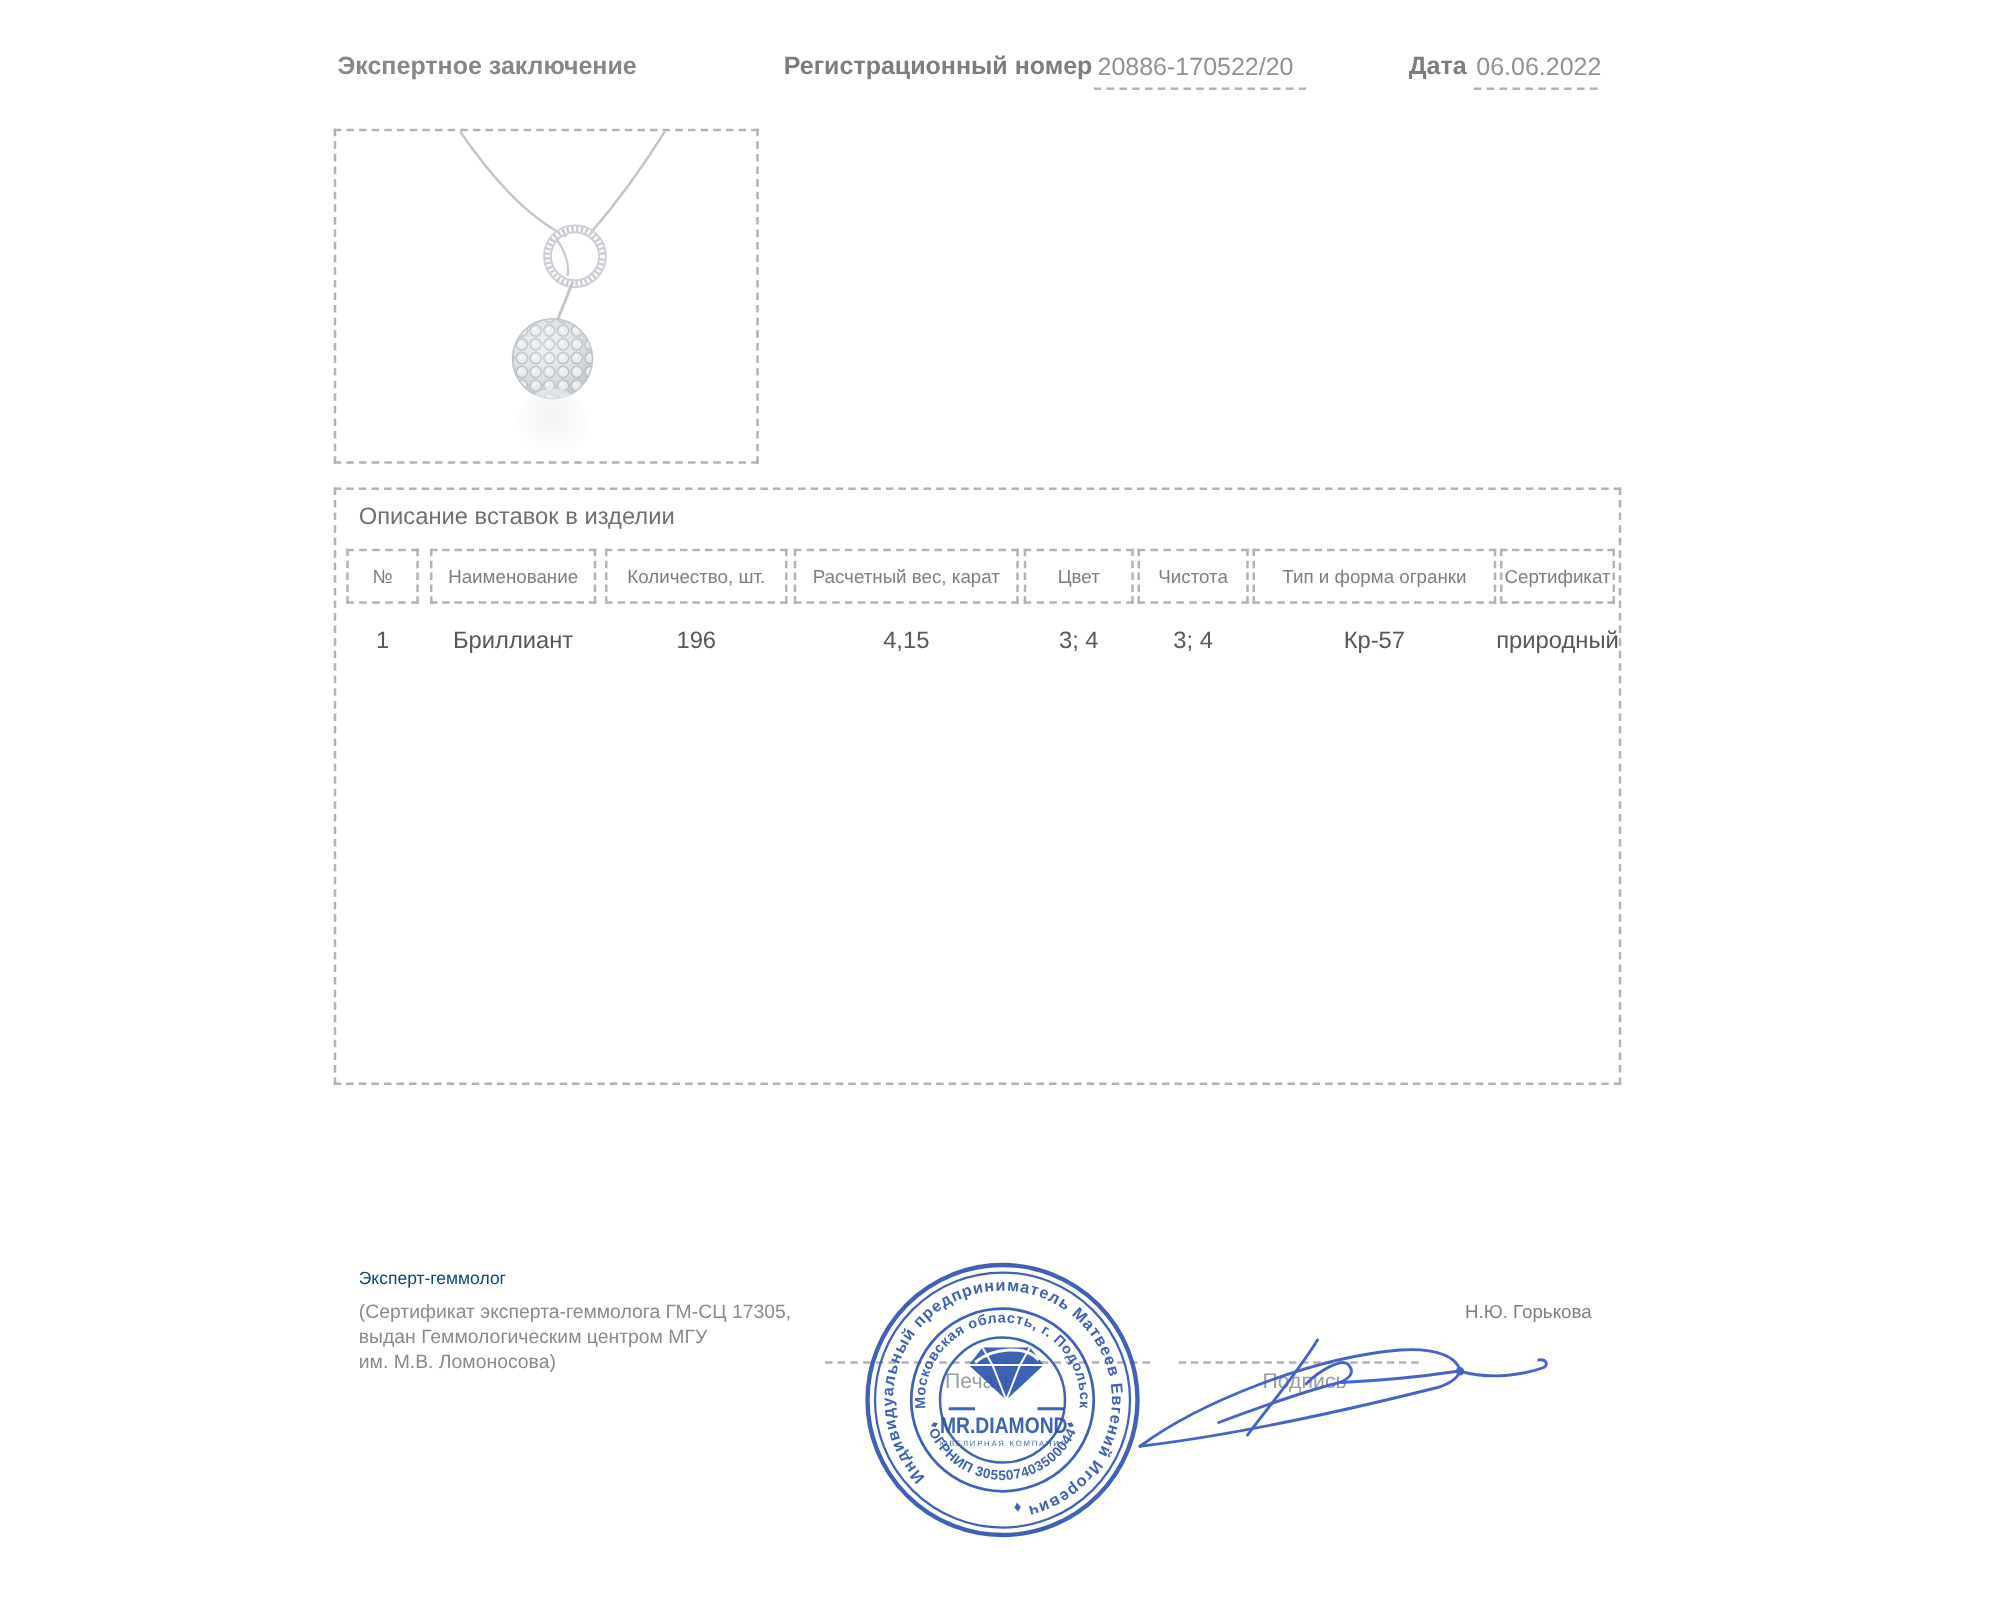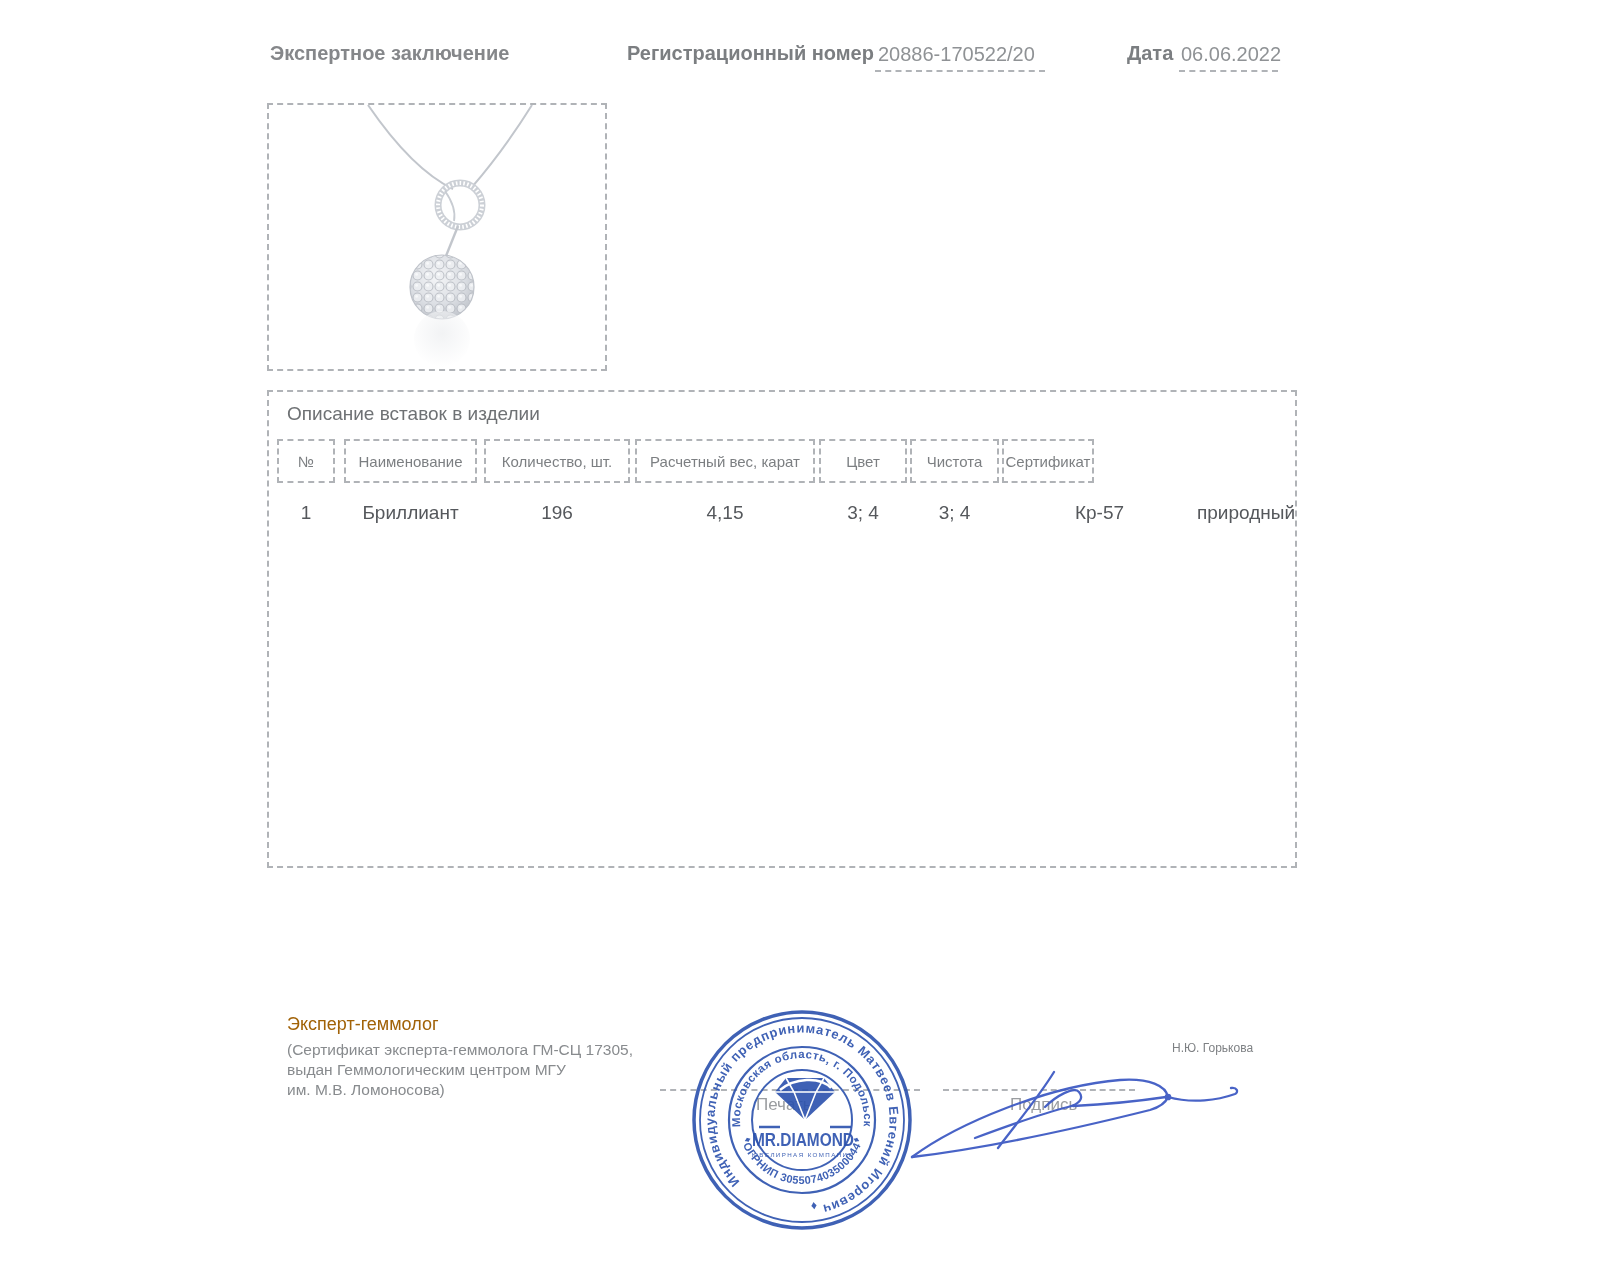--- a/index.html
+++ b/index.html
@@ -50,23 +50,23 @@
   }
   .tdata span{
     display:flex; align-items:center; justify-content:center; text-align:center;
     font-size:19px; color:var(--txt); height:30px;
   }
 
   
   .comments-label{position:absolute; left:16px; top:12px; font-size:19px; color:#7e8184;}
 
   
-  .expert-title{left:287px; top:1014px; font-size:18px; color:#a16207;}
+  .expert-title{left:287px; top:1014px; font-size:14px; color:#0c4a6e;}
   .cert-line{position:absolute; left:287px; font-size:15.5px; color:#888b8e;}
-  .expert-name{left:1172px; top:1041px; font-size:12px; color:#7e8184; z-index:1;}
+  .expert-name{left:1172px; top:1041px; font-size:15px; color:#7e8184; z-index:1;}
   .seal-sign-label{position:absolute; font-size:17px; color:#9a9da0; z-index:1;}
   .stamp-svg{position:absolute; left:674px; top:992px; width:256px; height:256px; z-index:2;}
   .sign-svg{position:absolute; left:898px; top:1028px; width:400px; height:180px; z-index:3;}
   .photo-svg{position:absolute; left:0; top:0; width:336px; height:264px;}
 </style>
 </head>
 <body>
 
 <div class="page">
 
@@ -117,20 +117,21 @@
 
   <div class="dashed-box" style="left:267px; top:390px; width:1030px; height:478px;">
     <div class="tbl-title">Описание вставок в изделии</div>
     <div class="trow thead" style="top:47px;">
       <span class="c0">№</span>
       <span class="c1">Наименование</span>
       <span class="c2">Количество, шт.</span>
       <span class="c3">Расчетный вес, карат</span>
       <span class="c4">Цвет</span>
       <span class="c5">Чистота</span>
+      <span class="c6">Тип и форма огранки</span>
       <span class="c7">Сертификат</span>
     </div>
     <div class="trow tdata" style="top:106px;">
       <span class="c0">1</span>
       <span class="c1">Бриллиант</span>
       <span class="c2">196</span>
       <span class="c3">4,15</span>
       <span class="c4">3; 4</span>
       <span class="c5">3; 4</span>
       <span class="c6">Кр-57</span>

